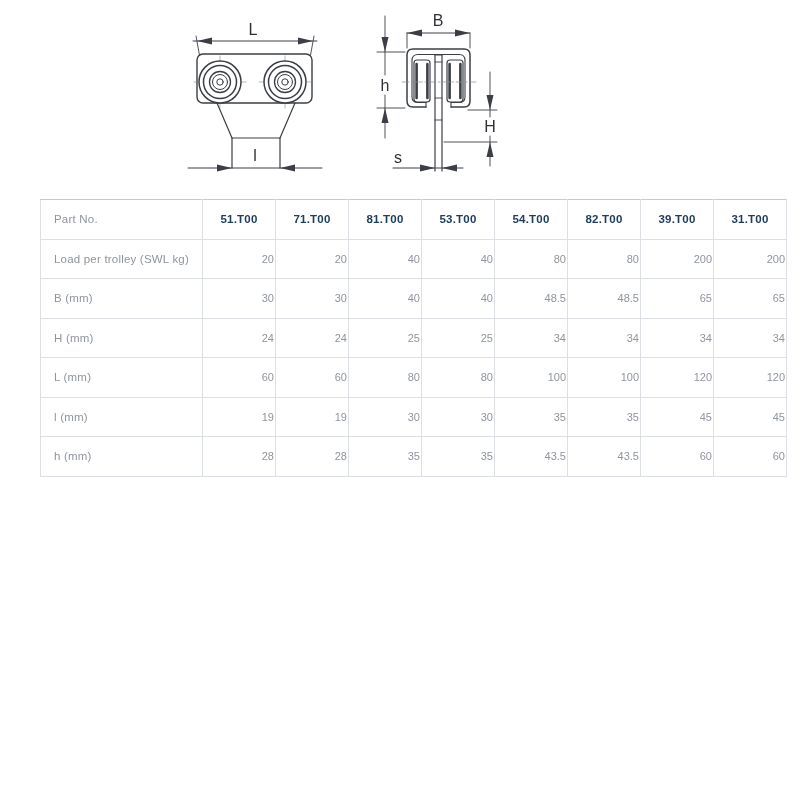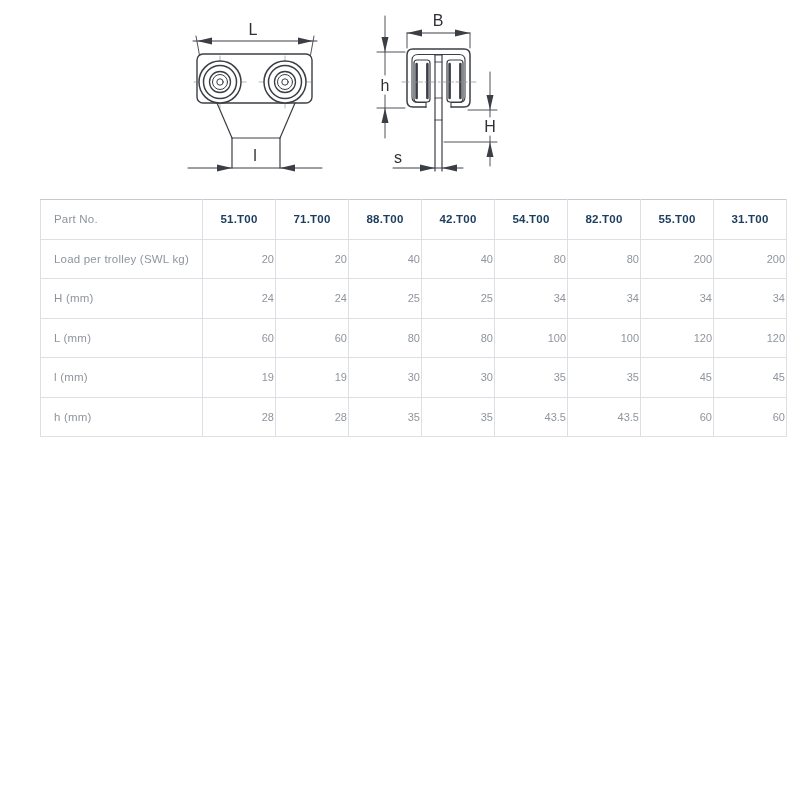--- a/index.html
+++ b/index.html
@@ -145,37 +145,48 @@
         <col>
         <col>
         <col>
         <col>
     </colgroup>
     <tbody>
         <tr>
       <th class="cell-label">Part No.</th>
       <th class="cell-part">51.T00</th>
       <th class="cell-part">71.T00</th>
-      <th class="cell-part">88.T00</th>
-      <th class="cell-part">42.T00</th>
+      <th class="cell-part">81.T00</th>
+      <th class="cell-part">53.T00</th>
       <th class="cell-part">54.T00</th>
       <th class="cell-part">82.T00</th>
-      <th class="cell-part">55.T00</th>
+      <th class="cell-part">39.T00</th>
       <th class="cell-part">31.T00</th>
     </tr>
     <tr>
       <td class="cell-label">Load per trolley (SWL kg)</td>
       <td class="cell-value">20</td>
       <td class="cell-value">20</td>
       <td class="cell-value">40</td>
       <td class="cell-value">40</td>
       <td class="cell-value">80</td>
       <td class="cell-value">80</td>
       <td class="cell-value">200</td>
       <td class="cell-value">200</td>
+    </tr>
+    <tr>
+      <td class="cell-label">B (mm)</td>
+      <td class="cell-value">30</td>
+      <td class="cell-value">30</td>
+      <td class="cell-value">40</td>
+      <td class="cell-value">40</td>
+      <td class="cell-value">48.5</td>
+      <td class="cell-value">48.5</td>
+      <td class="cell-value">65</td>
+      <td class="cell-value">65</td>
     </tr>
     <tr>
       <td class="cell-label">H (mm)</td>
       <td class="cell-value">24</td>
       <td class="cell-value">24</td>
       <td class="cell-value">25</td>
       <td class="cell-value">25</td>
       <td class="cell-value">34</td>
       <td class="cell-value">34</td>
       <td class="cell-value">34</td>

